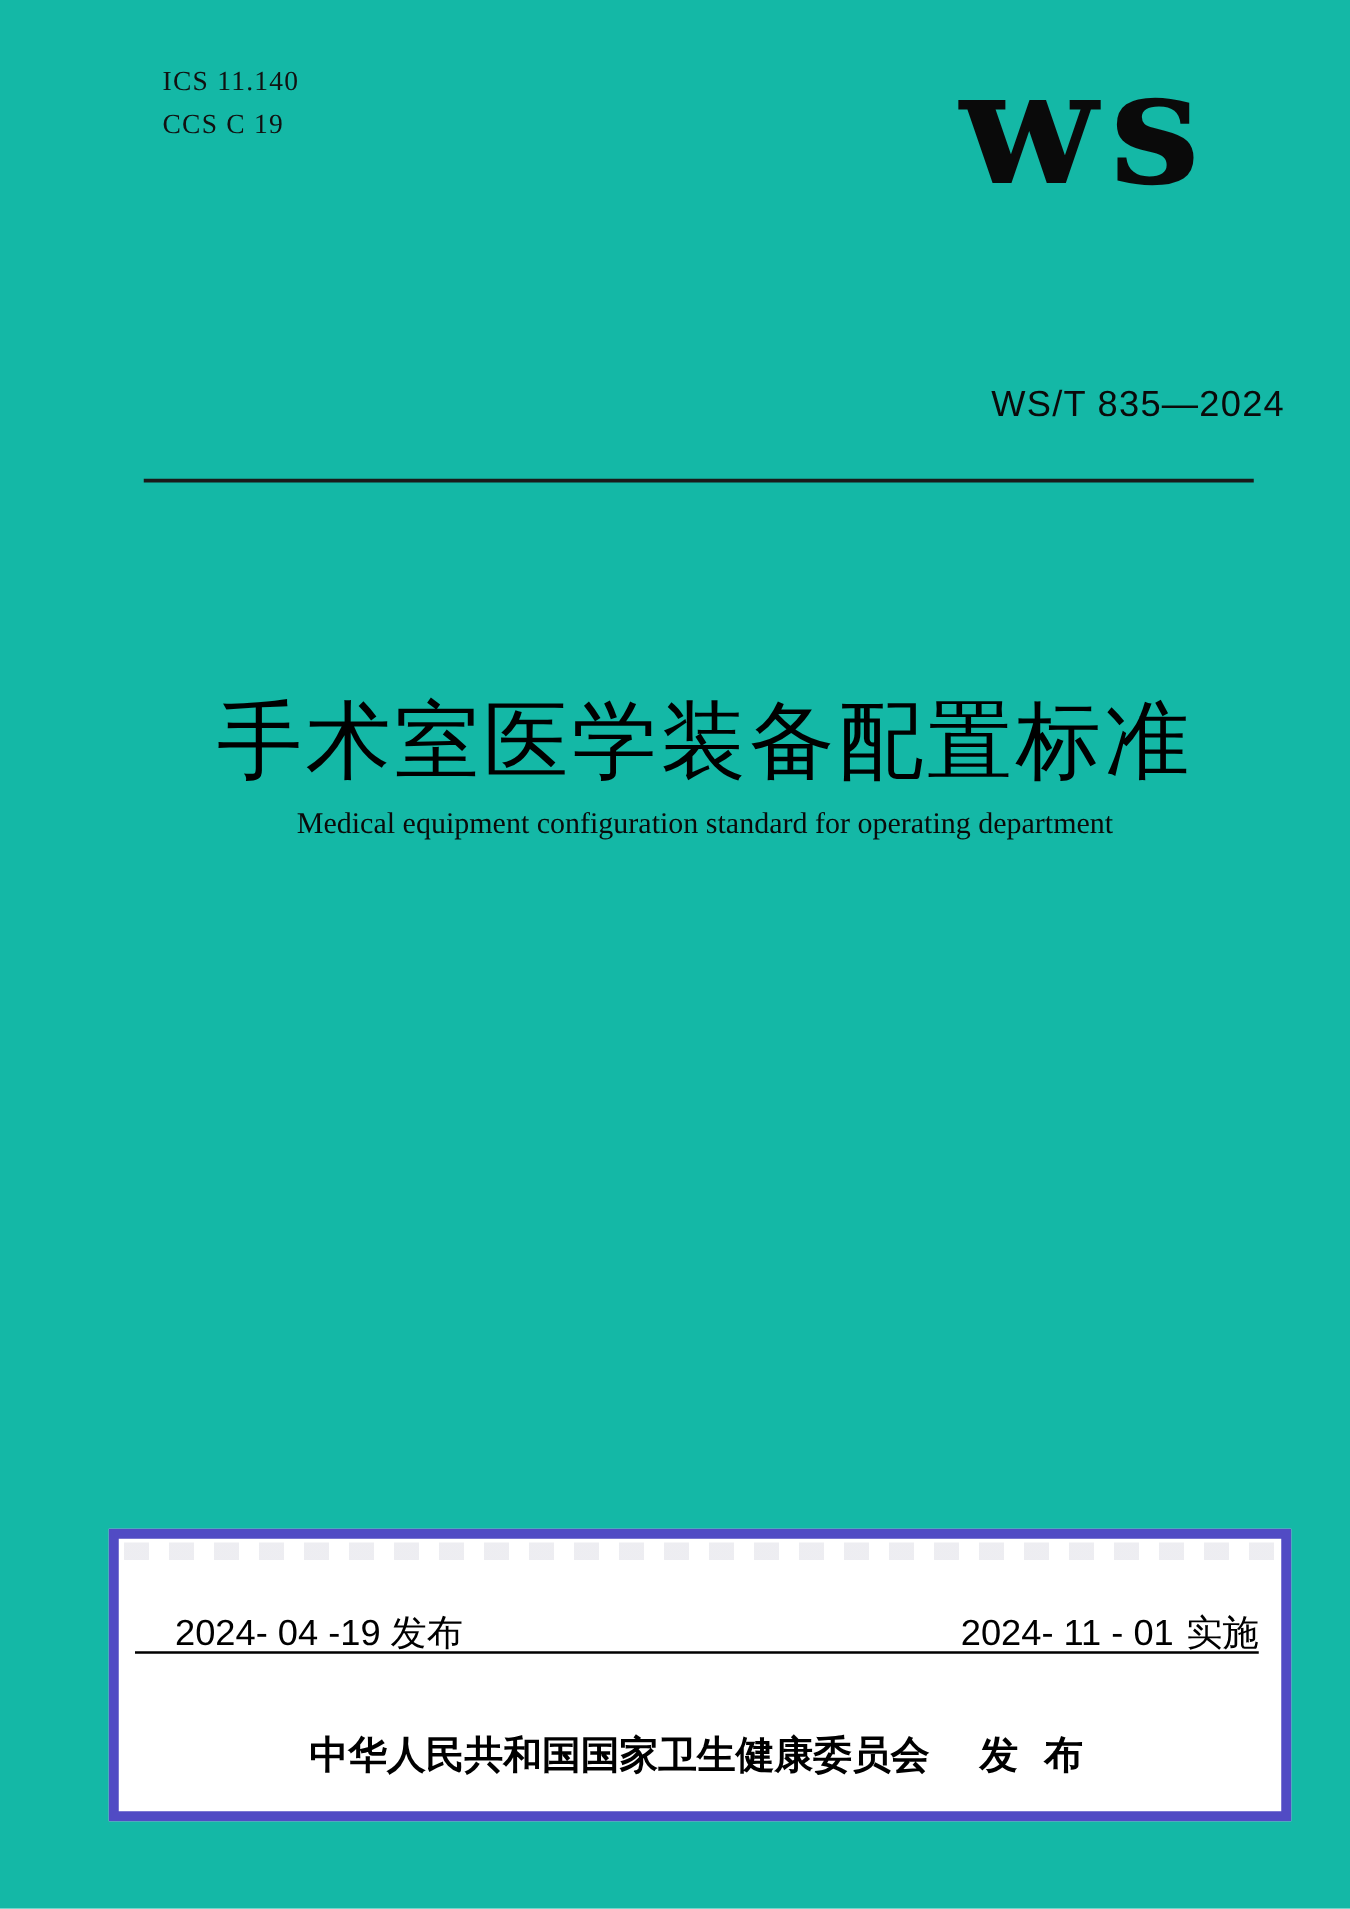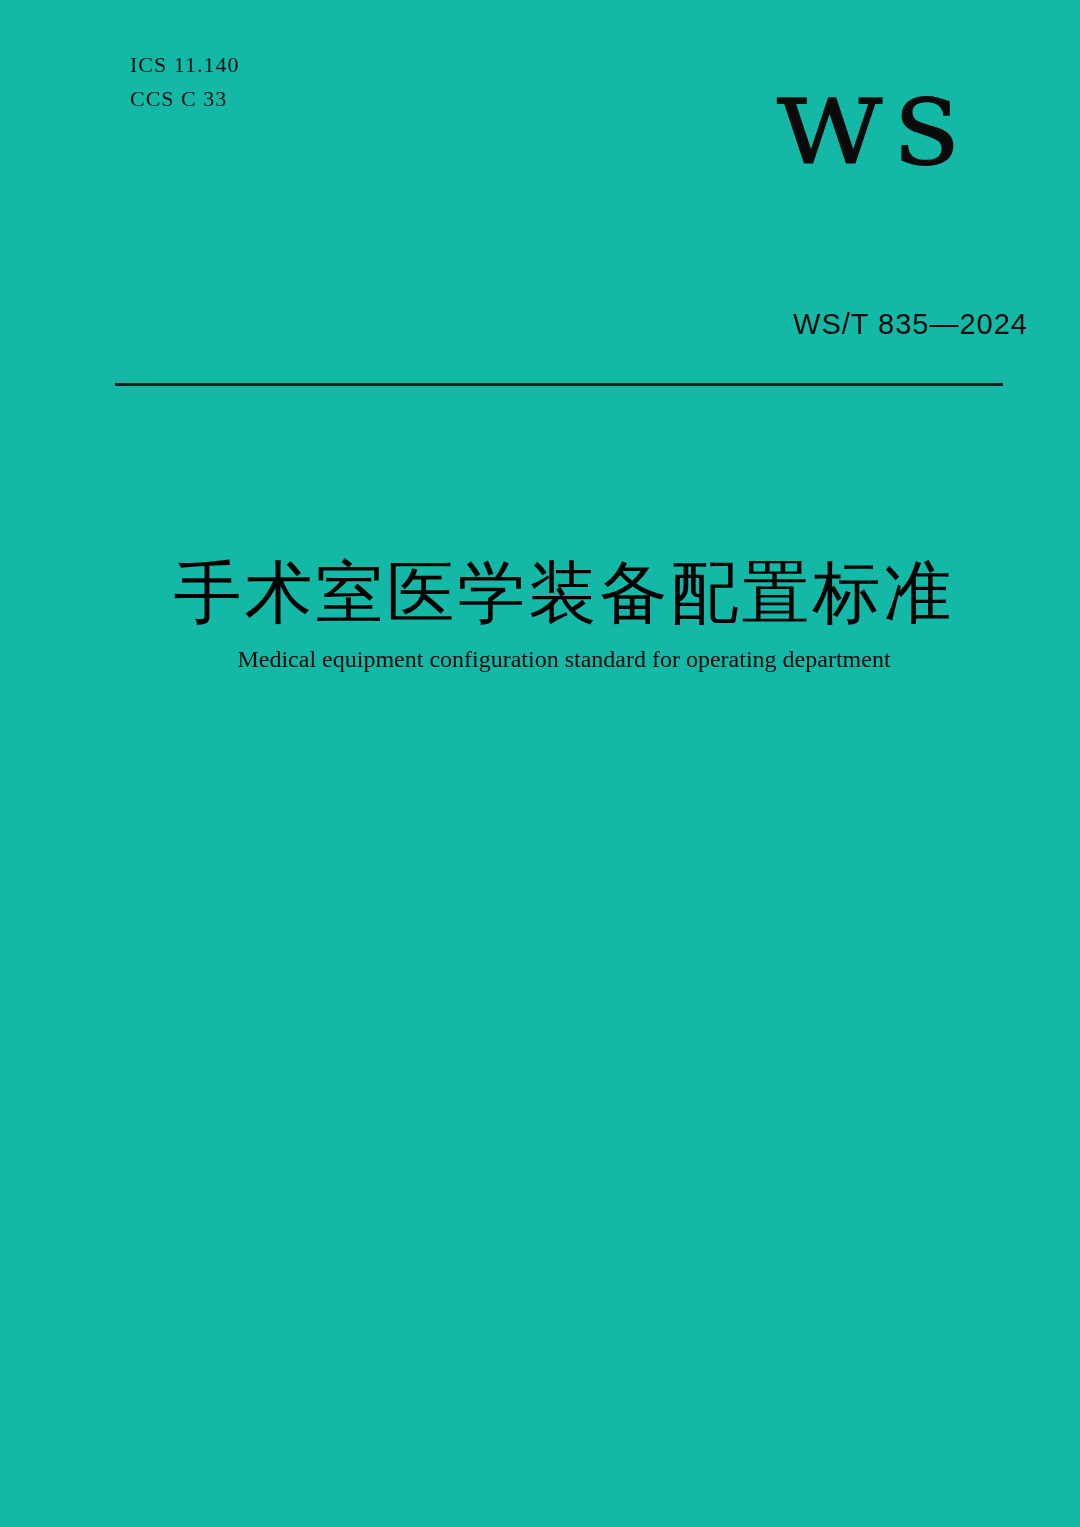--- a/index.html
+++ b/index.html
@@ -26,24 +26,24 @@
     font-family: "Liberation Serif", serif;
     font-size: 22px;
     line-height: 1.55;
     letter-spacing: 1px;
     color: #111;
   }
 
   
   .ws-logo {
     position: absolute;
-    top: 62px;
+    top: 45px;
     right: 158px;
     font-family: "DejaVu Serif", serif;
-    font-weight: normal;
+    font-weight: bold;
     font-size: 128px;
     line-height: 0.9;
     letter-spacing: 10px;
     text-transform: lowercase;
     color: #0a0a0a;
   }
 
   
   .standard-type {
     position: absolute;
@@ -170,28 +170,47 @@
     letter-spacing: 6px;
   }
 </style>
 </head>
 <body>
 
 <div class="page">
 
   <div class="ics-block">
     <div>ICS 11.140</div>
-    <div>CCS C 33</div>
+    <div>CCS C 19</div>
   </div>
 
   <div class="ws-logo">WS</div>
 
 
   <div class="standard-number">WS/T 835—2024</div>
 
   <div class="header-rule"></div>
 
   <div class="title-zh">手术室医学装备配置标准</div>
 
   <div class="title-en">Medical equipment configuration standard for operating department</div>
 
+  <div class="footer-box" style="border-color: rgb(81, 75, 196);">
+
+    <div class="watermark-strip"></div>
+
+    <div class="dates-row">
+      <span class="date-left">
+        <span>2024- 04 -19</span><span class="date-label-issue">发布</span>
+      </span>
+      <span class="date-right">
+        <span>2024- 11 - 01</span><span class="date-label-impl">实施</span>
+      </span>
+    </div>
+
+    <div class="dates-underline"></div>
+
+    <div class="publisher-row">
+      <span>中华人民共和国国家卫生健康委员会</span><span class="publish-label">发 布</span>
+    </div>
+  </div>
 
 </div>
 
 </body></html>

